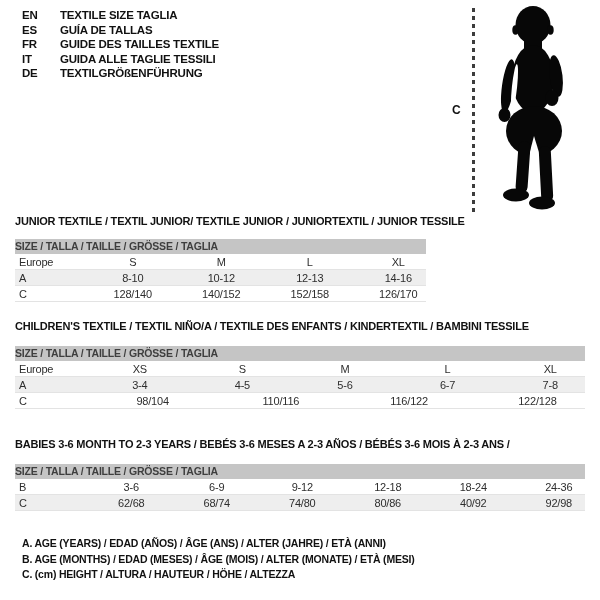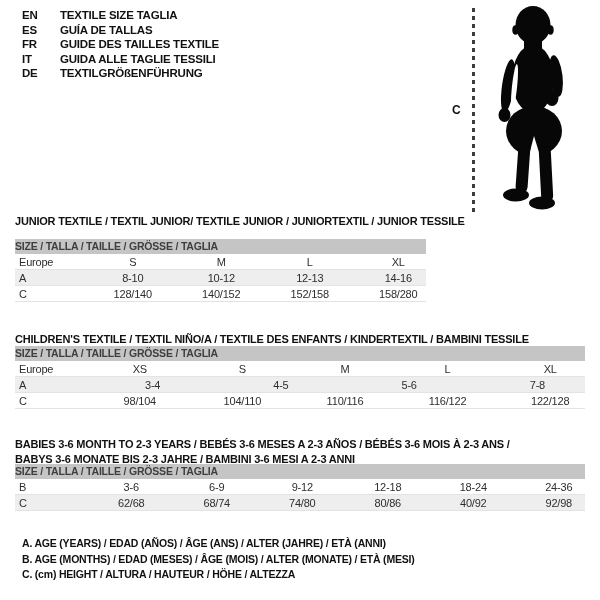--- a/index.html
+++ b/index.html
@@ -116,58 +116,57 @@
         <div class="tcell">8-10</div>
         <div class="tcell">10-12</div>
         <div class="tcell">12-13</div>
         <div class="tcell">14-16</div>
       </div>
       <div class="trow">
         <div class="tlabel">C</div>
         <div class="tcell">128/140</div>
         <div class="tcell">140/152</div>
         <div class="tcell">152/158</div>
-        <div class="tcell">158/280</div>
+        <div class="tcell">126/170</div>
       </div>
     </div>
 
-  <div class="tbl-title" style="top:332px">
+  <div class="tbl-title" style="top:319px">
     <div>CHILDREN'S TEXTILE / TEXTIL NIÑO/A / TEXTILE DES ENFANTS / KINDERTEXTIL / BAMBINI TESSILE</div>
 
   </div>
   <div class="size-table" style="top:346px; width:570px">
       <div class="size-band" style="background: rgb(197, 197, 197);">SIZE / TALLA / TAILLE / GRÖSSE / TAGLIA</div>
       <div class="trow">
         <div class="tlabel">Europe</div>
         <div class="tcell">XS</div>
         <div class="tcell">S</div>
         <div class="tcell">M</div>
         <div class="tcell">L</div>
         <div class="tcell">XL</div>
       </div>
       <div class="trow" style="background: rgb(238, 238, 238);">
         <div class="tlabel">A</div>
         <div class="tcell">3-4</div>
         <div class="tcell">4-5</div>
         <div class="tcell">5-6</div>
+        <div class="tcell">6-7</div>
         <div class="tcell">7-8</div>
       </div>
       <div class="trow">
         <div class="tlabel">C</div>
         <div class="tcell">98/104</div>
-        <div class="tcell">104/110</div>
         <div class="tcell">110/116</div>
         <div class="tcell">116/122</div>
         <div class="tcell">122/128</div>
       </div>
     </div>
 
   <div class="tbl-title" style="top:437px">
     <div>BABIES 3-6 MONTH TO 2-3 YEARS / BEBÉS 3-6 MESES A 2-3 AÑOS / BÉBÉS 3-6 MOIS À 2-3 ANS /</div>
-    <div class="t2">BABYS 3-6 MONATE BIS 2-3 JAHRE / BAMBINI 3-6 MESI A 2-3 ANNI</div>
   </div>
   <div class="size-table" style="top:464px; width:570px">
       <div class="size-band" style="background: rgb(197, 197, 197);">SIZE / TALLA / TAILLE / GRÖSSE / TAGLIA</div>
       <div class="trow">
         <div class="tlabel">B</div>
         <div class="tcell">3-6</div>
         <div class="tcell">6-9</div>
         <div class="tcell">9-12</div>
         <div class="tcell">12-18</div>
         <div class="tcell">18-24</div>

